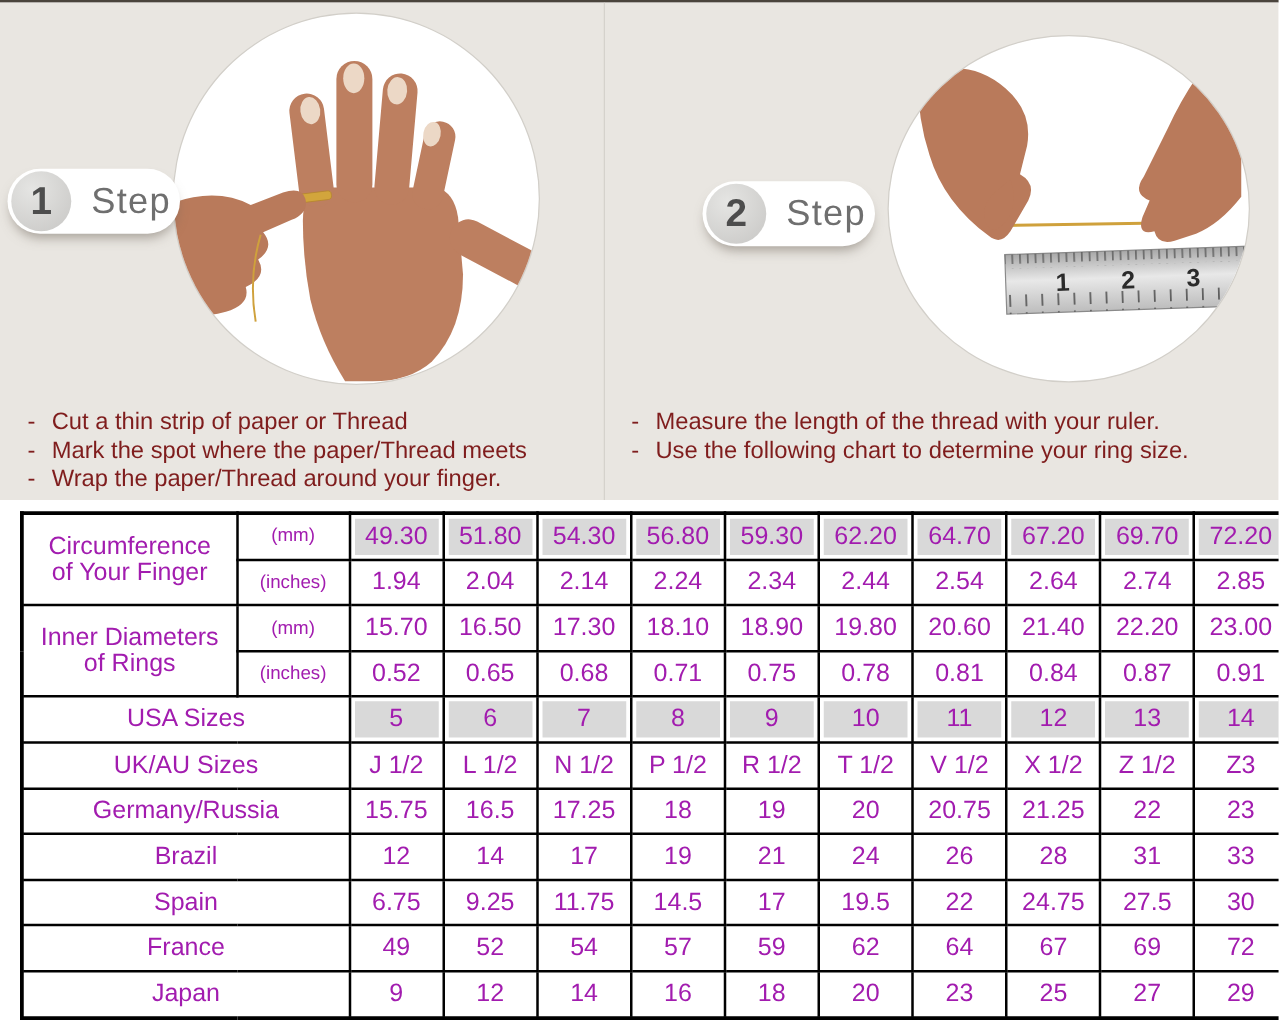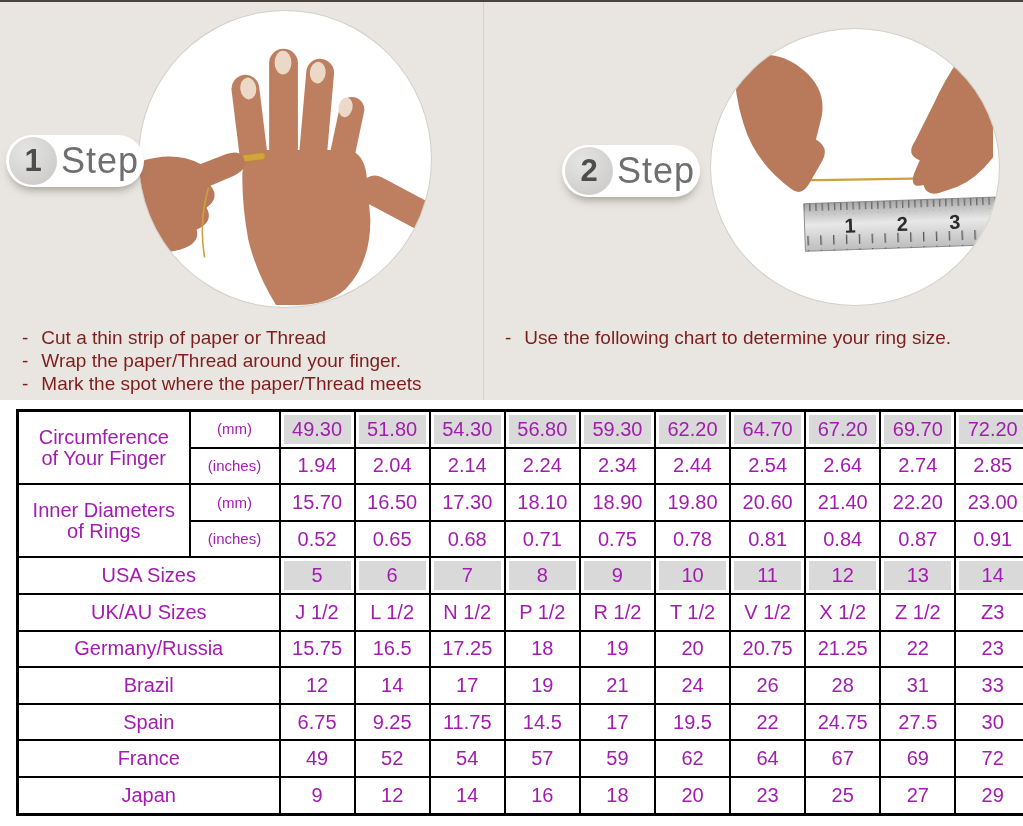--- a/index.html
+++ b/index.html
@@ -17,21 +17,21 @@
 
   .step-badge{position:absolute;display:flex;align-items:center;background:#ffffff;
               border-radius:27px;height:52px;width:138px;
               box-shadow:0 6px 9px -3px rgba(110,100,90,.55);}
   .badge1{left:6px;top:133px;}
   .badge2{left:562px;top:143px;}
   .step-circle{width:48px;height:48px;border-radius:50%;margin-left:3px;flex:0 0 auto;
                background:radial-gradient(circle at 35% 30%, #e5e5e3, #c7c6c4);
                display:flex;align-items:center;justify-content:center;}
   .step-num{font-size:31px;font-weight:bold;color:#4d4d4d;}
-  .step-word{font-size:36px;color:#6f6f6f;margin-left:4px;letter-spacing:1px;}
+  .step-word{font-size:29px;color:#6f6f6f;margin-left:16px;letter-spacing:1px;}
 
   .instructions{position:absolute;color:#7f1d1d;font-size:19px;line-height:23px;}
   .instr1{left:22px;top:324px;width:465px;}
   .instr2{left:505px;top:324px;width:515px;}
   .instr-line{display:flex;}
   .instr-line::before{content:"-";margin-right:13px;flex:0 0 auto;}
 
   
   .table-wrap{position:absolute;left:3px;top:407px;}
   table.ring{border-collapse:collapse;table-layout:fixed;width:1016px;
@@ -76,22 +76,22 @@
 
     <div class="step-badge badge1">
       <span class="step-circle">
         <span class="step-num">1</span>
       </span>
       <span class="step-word">Step</span>
     </div>
 
     <div class="instructions instr1">
       <div class="instr-line">Cut a thin strip of paper or Thread</div>
+      <div class="instr-line">Mark the spot where the paper/Thread meets</div>
       <div class="instr-line">Wrap the paper/Thread around your finger.</div>
-      <div class="instr-line">Mark the spot where the paper/Thread meets</div>
     </div>
 
     <div class="photo photo2">
       <svg viewBox="0 0 290 290">
         <defs>
           <linearGradient id="steel" x1="0" y1="0" x2="0" y2="1">
             <stop offset="0" stop-color="#a8a8a8"></stop>
             <stop offset="0.45" stop-color="#e8e8e8"></stop>
             <stop offset="1" stop-color="#bdbdbd"></stop>
           </linearGradient>
@@ -120,20 +120,21 @@
     </div>
 
     <div class="step-badge badge2">
       <span class="step-circle">
         <span class="step-num">2</span>
       </span>
       <span class="step-word">Step</span>
     </div>
 
     <div class="instructions instr2">
+      <div class="instr-line">Measure the length of the thread with your ruler.</div>
       <div class="instr-line">Use the following chart to determine your ring size.</div>
     </div>
   </div>
 
   <div class="table-wrap">
     <table class="ring">
       <colgroup>
         <col style="width:172px">
           <col style="width:90px">
         <col>

